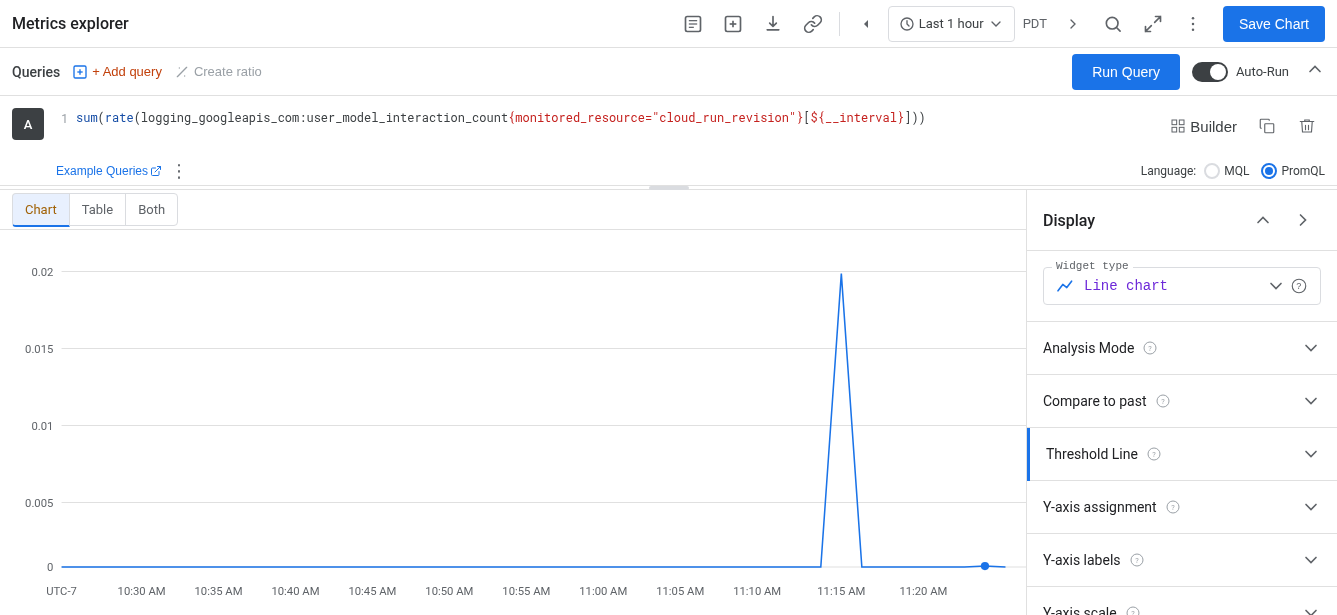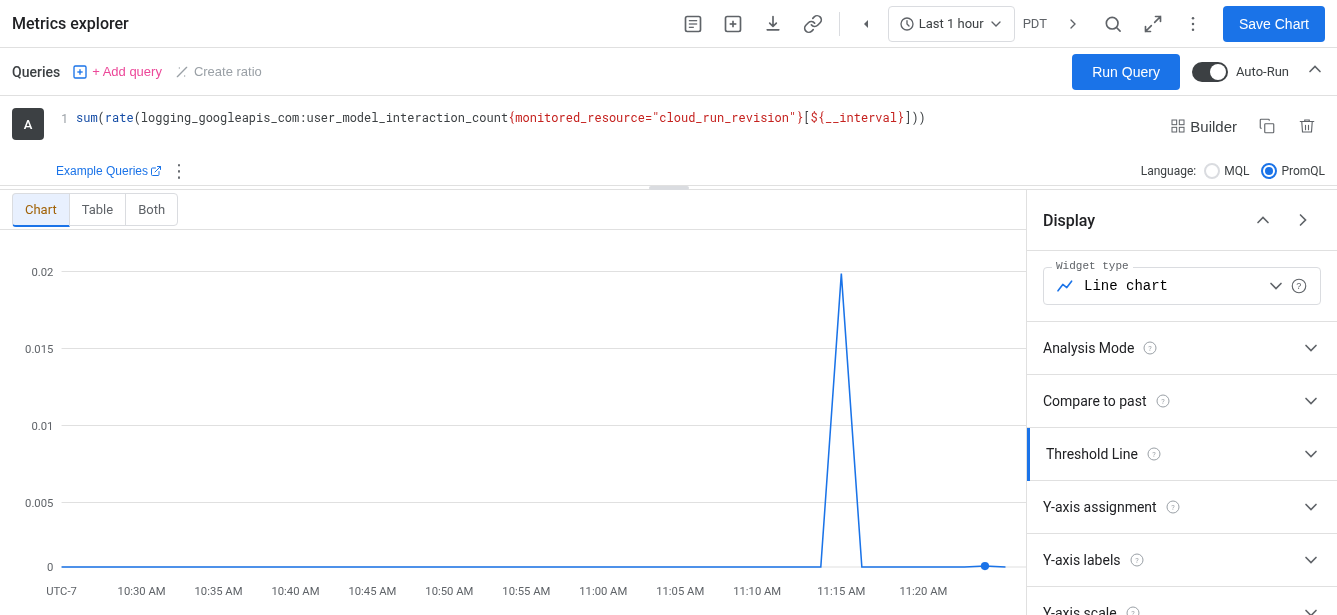--- a/index.html
+++ b/index.html
@@ -33,21 +33,21 @@
     }
 
     
     .queries-bar {
       display: flex; align-items: center; justify-content: space-between;
       padding: 0 12px; height: 48px; border-bottom: 1px solid #e0e0e0;
     }
     .queries-left { display: flex; align-items: center; gap: 12px; }
     .queries-title { font-size: 14px; font-weight: 500; color: #3c4043; }
     .add-query-btn {
-      display: flex; align-items: center; gap: 4px; color: #ec4899;
+      display: flex; align-items: center; gap: 4px; color: #c2410c;
       border: none; background: transparent; cursor: pointer; font-size: 13px; font-weight: 500;
     }
     .create-ratio-btn {
       display: flex; align-items: center; gap: 4px; color: #9aa0a6;
       border: none; background: transparent; cursor: pointer; font-size: 13px;
     }
     .queries-right { display: flex; align-items: center; gap: 12px; }
     .run-query-btn {
       background: #1a73e8; color: #fff; border: none; border-radius: 4px;
       padding: 0 20px; height: 36px; font-size: 14px; font-weight: 500;
@@ -136,21 +136,21 @@
     .display-header-icons { display: flex; align-items: center; gap: 4px; }
     .widget-type-label {
       font-size: 11px; color: #5f6368; position: absolute; top: -8px; left: 8px;
       background: #fff; padding: 0 4px;
     }
     .widget-type-select {
       display: flex; align-items: center; border: 1px solid #dadce0; border-radius: 4px;
       padding: 8px 12px; cursor: pointer; position: relative; justify-content: space-between;
     }
     .widget-type-inner { display: flex; align-items: center; gap: 8px; }
-    .widget-type-text { font-size: 14px; color: #000000; }
+    .widget-type-text { font-size: 14px; color: #6d28d9; }
     .widget-type-container { position: relative; }
 
     .display-section {
       display: flex; align-items: center; justify-content: space-between;
       padding: 16px; border-bottom: 1px solid #e0e0e0; cursor: pointer; gap: 40px;
     }
     .section-left { display: flex; align-items: center; gap: 8px; }
     .section-title { font-size: 14px; color: #202124; }
 
     

